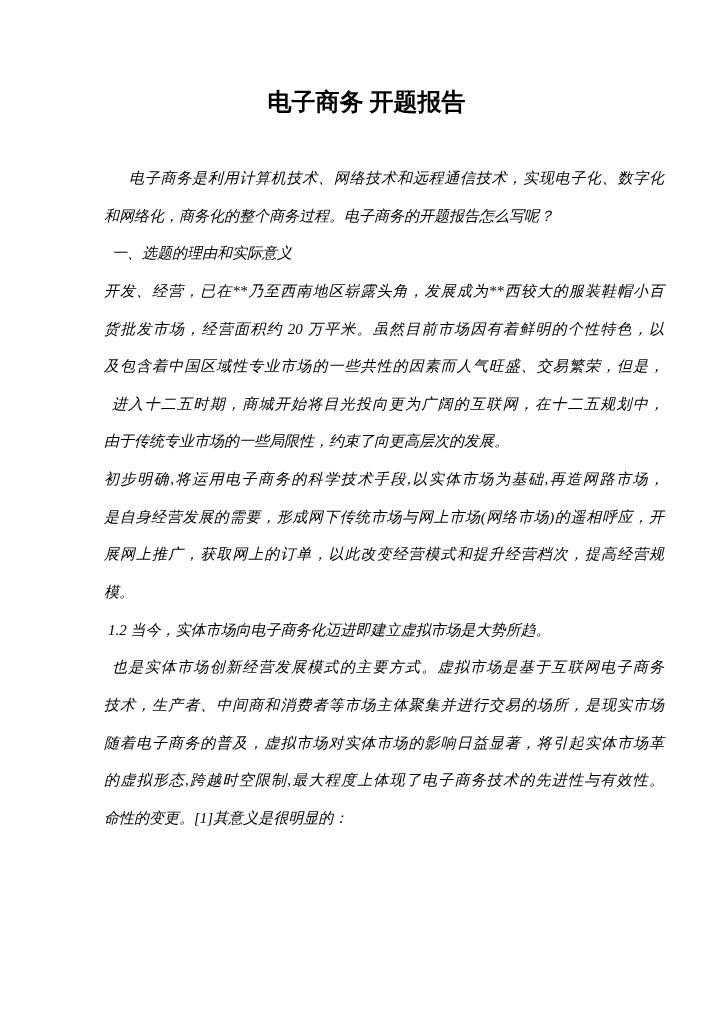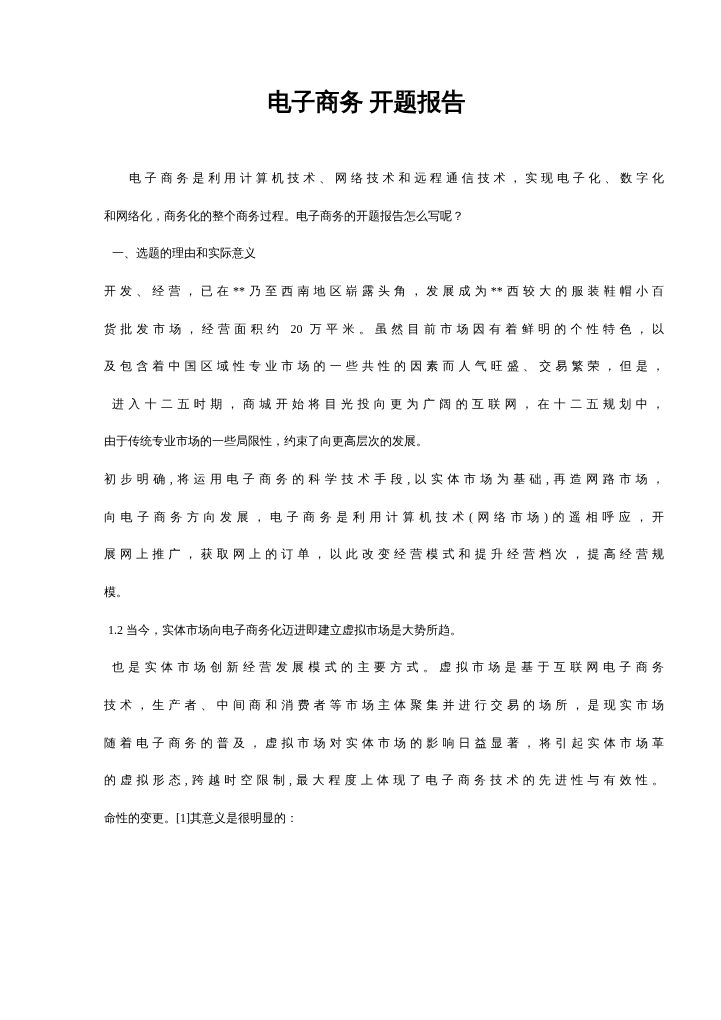--- a/index.html
+++ b/index.html
@@ -30,23 +30,24 @@
   }
   .doc-body {
     position: absolute;
     left: 98px;
     top: 160px;
     width: 560px;
   }
   .line {
     height: 37.65px;
     line-height: 37.65px;
-    font-size: 12px;
+    font-size: 15px;
     text-align: left;
     white-space: nowrap;
+    font-style: italic;
   }
   .line.j {
     white-space: normal;
     text-align: justify;
     text-align-last: justify;
   }
   .ind2 { text-indent: 25px; }
   .indh { text-indent: 8px; }
   .indx { text-indent: 4px; }
 </style>
@@ -60,21 +61,21 @@
   <div class="doc-body">
     <div class="line ind2 j">电子商务是利用计算机技术、网络技术和远程通信技术，实现电子化、数字化</div>
     <div class="line">和网络化，商务化的整个商务过程。电子商务的开题报告怎么写呢？</div>
     <div class="line indh">一、选题的理由和实际意义</div>
     <div class="line j">开发、经营，已在**乃至西南地区崭露头角，发展成为**西较大的服装鞋帽小百</div>
     <div class="line j">货批发市场，经营面积约 20 万平米。虽然目前市场因有着鲜明的个性特色，以</div>
     <div class="line j">及包含着中国区域性专业市场的一些共性的因素而人气旺盛、交易繁荣，但是，</div>
     <div class="line indh j">进入十二五时期，商城开始将目光投向更为广阔的互联网，在十二五规划中，</div>
     <div class="line">由于传统专业市场的一些局限性，约束了向更高层次的发展。</div>
     <div class="line j">初步明确,将运用电子商务的科学技术手段,以实体市场为基础,再造网路市场，</div>
-    <div class="line j">向电子商务方向发展，电子商务是利用计算机技术(网络市场)的遥相呼应，开</div>
+    <div class="line j">是自身经营发展的需要，形成网下传统市场与网上市场(网络市场)的遥相呼应，开</div>
     <div class="line j">展网上推广，获取网上的订单，以此改变经营模式和提升经营档次，提高经营规</div>
     <div class="line">模。</div>
     <div class="line indx">1.2 当今，实体市场向电子商务化迈进即建立虚拟市场是大势所趋。</div>
     <div class="line indh j">也是实体市场创新经营发展模式的主要方式。虚拟市场是基于互联网电子商务</div>
     <div class="line j">技术，生产者、中间商和消费者等市场主体聚集并进行交易的场所，是现实市场</div>
     <div class="line j">随着电子商务的普及，虚拟市场对实体市场的影响日益显著，将引起实体市场革</div>
     <div class="line j">的虚拟形态,跨越时空限制,最大程度上体现了电子商务技术的先进性与有效性。</div>
     <div class="line">命性的变更。[1]其意义是很明显的：</div>
   </div>
 

